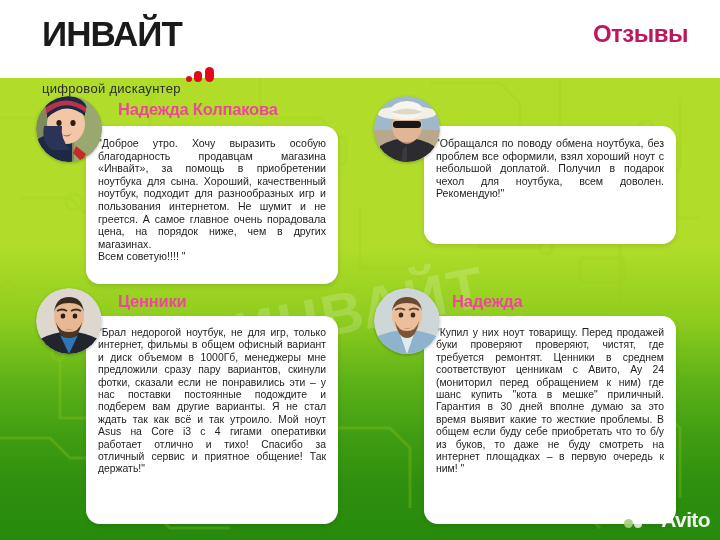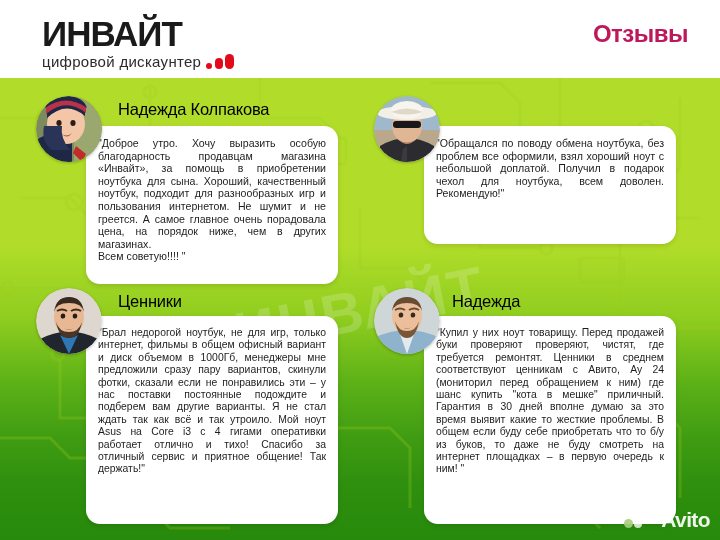--- a/index.html
+++ b/index.html
@@ -33,22 +33,23 @@
   .header{
     position:absolute;left:0;top:0;width:720px;height:78px;background:#ffffff;z-index:5;
   }
   .logo{position:absolute;left:42px;top:16px;}
   .logo-main{
     font-size:35px;font-weight:bold;color:#1a1a1a;letter-spacing:-1px;
     line-height:36px;font-family:"Liberation Sans", sans-serif;
   }
   .logo-sub-row{display:flex;align-items:center;gap:5px;margin-top:1px;}
   .logo-sub{
-    font-size:15px;color:#2b2b2b;letter-spacing:.3px;
+    font-size:13px;color:#2b2b2b;letter-spacing:.3px;
     font-family:"Liberation Sans", sans-serif;
+    margin-top:28px;
   }
   .logo-dots{display:flex;align-items:flex-end;gap:2.5px;}
   .dot1{width:6px;height:6px;border-radius:50%;background:#e2091b;}
   .dot2{width:8px;height:11px;border-radius:4px;background:#e2091b;}
   .dot3{width:9px;height:15px;border-radius:4.5px;background:#e2091b;}
   .page-title{
     position:absolute;right:32px;top:20px;
     font-size:24px;font-weight:bold;color:#be185d;letter-spacing:-.5px;
   }
 
@@ -80,21 +81,21 @@
   }
   .av-tl{left:36px;  top:96px;}
   .av-tr{left:374px; top:96px;}
   .av-bl{left:36px;  top:288px;}
   .av-br{left:374px; top:288px;}
   .avatar svg{display:block;width:66px;height:66px;}
 
   
   .name{
     position:absolute;z-index:6;
-    font-size:16.5px;font-weight:normal;color:#000000;
+    font-size:16.5px;font-weight:bold;color:#ec4899;
     letter-spacing:-.2px;white-space:nowrap;
   }
   .nm-tl{left:118px; top:100px;}
   .nm-tr{left:452px; top:100px;}
   .nm-bl{left:118px; top:292px;}
   .nm-br{left:452px; top:292px;}
 
   
   .avito{
     position:absolute;right:10px;bottom:8px;z-index:8;

